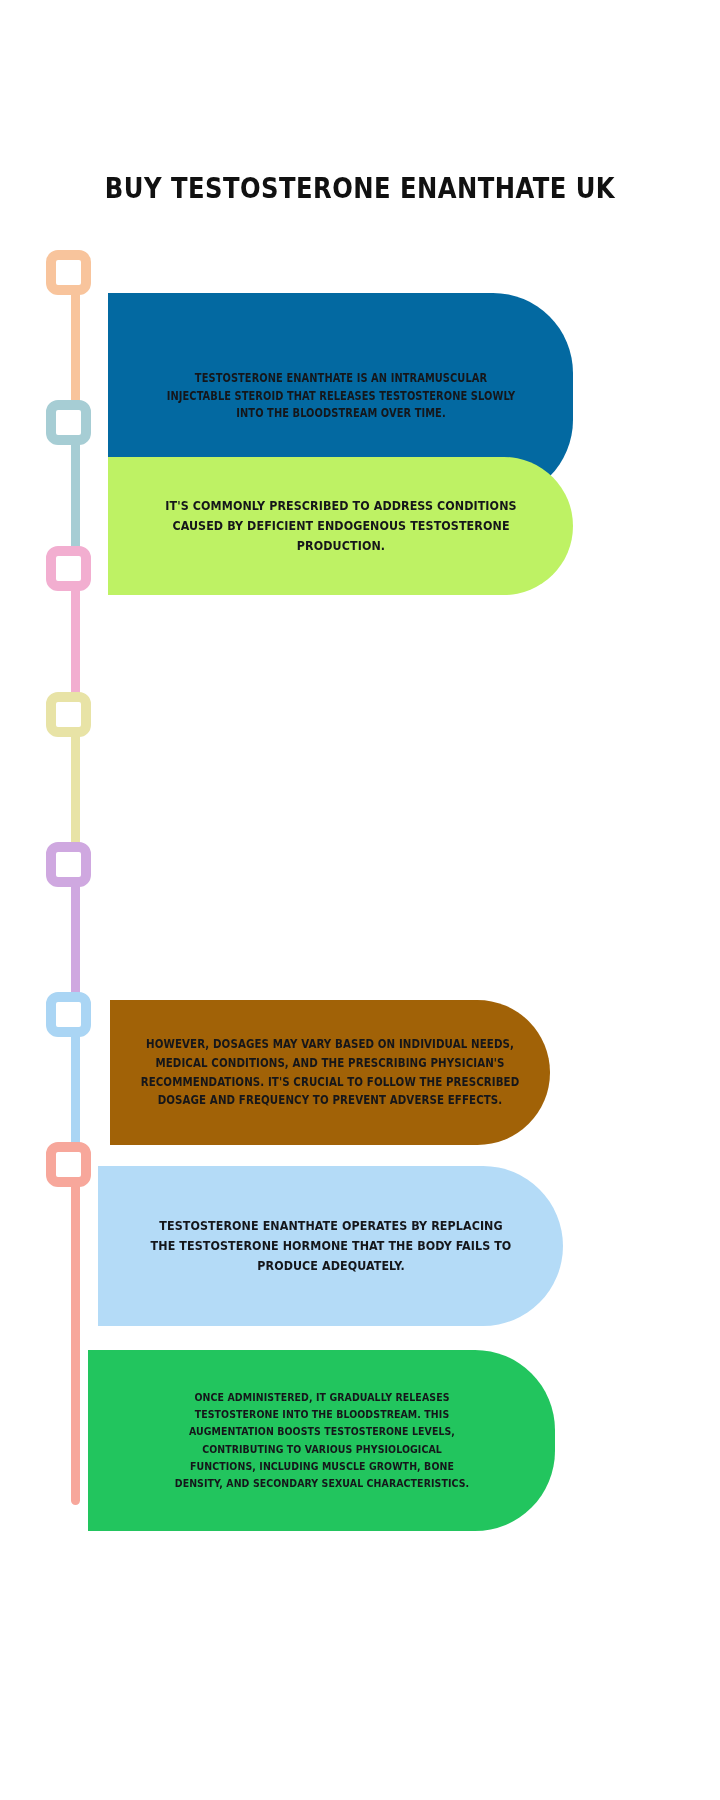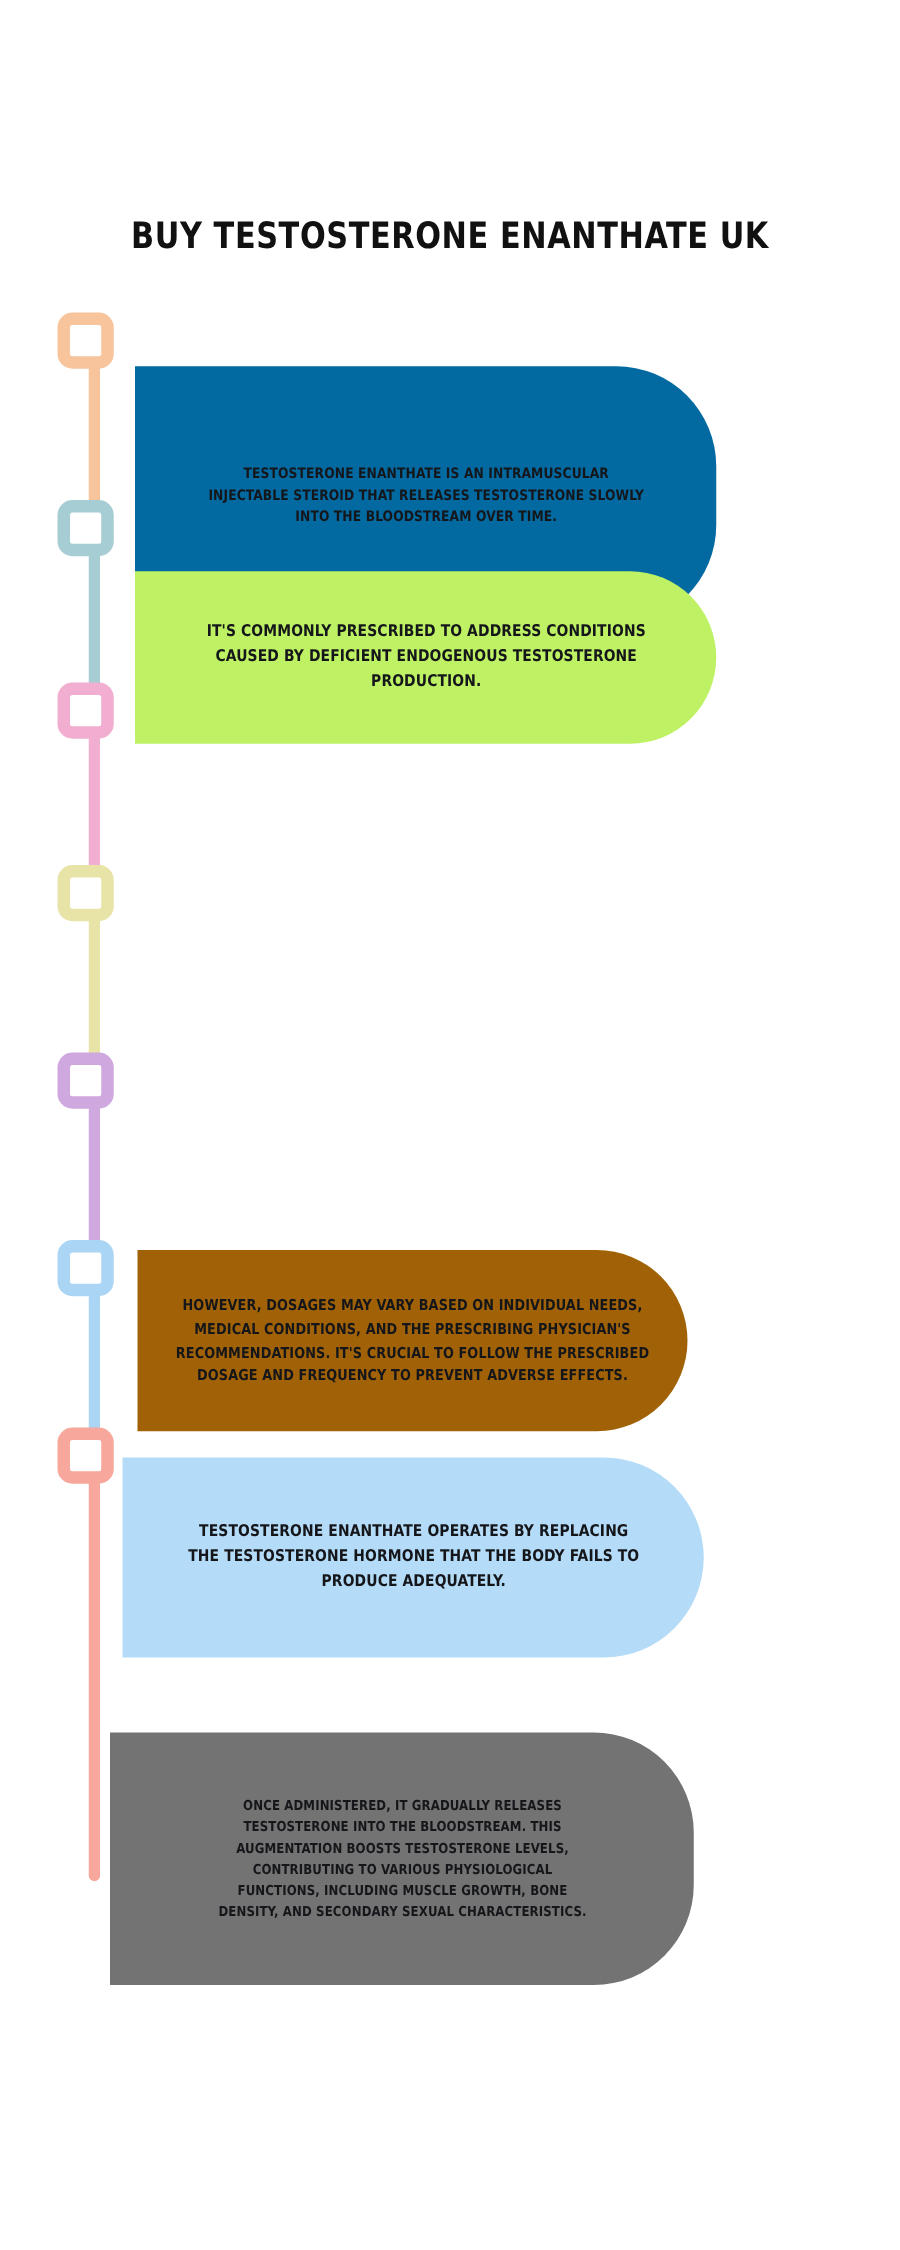--- a/index.html
+++ b/index.html
@@ -126,17 +126,17 @@
 
 
   <div class="card" style="left: 98px; top: 1000px; width: 440px; height: 145px; background: #a16207; margin-left: 12px;">
     <div class="card-text" style="width:400px; font-size:12px;">HOWEVER, DOSAGES MAY VARY BASED ON INDIVIDUAL NEEDS, MEDICAL CONDITIONS, AND THE PRESCRIBING PHYSICIAN'S RECOMMENDATIONS. IT'S CRUCIAL TO FOLLOW THE PRESCRIBED DOSAGE AND FREQUENCY TO PREVENT ADVERSE EFFECTS.</div>
   </div>
 
   <div class="card" style="left: 98px; top: 1166px; width: 465px; height: 160px; background: rgb(180, 219, 247);">
     <div class="card-text" style="width:390px; font-size:13px;">TESTOSTERONE ENANTHATE OPERATES BY REPLACING THE TESTOSTERONE HORMONE THAT THE BODY FAILS TO PRODUCE ADEQUATELY.</div>
   </div>
 
-  <div class="card" style="left: 88px; top: 1350px; width: 467px; height: 202px; background: #737373; margin-top: 36px;">
+  <div class="card" style="left: 88px; top: 1350px; width: 467px; height: 181px; background: #22c55e;">
     <div class="card-text" style="width:320px; font-size:11px;">ONCE ADMINISTERED, IT GRADUALLY RELEASES TESTOSTERONE INTO THE BLOODSTREAM. THIS AUGMENTATION BOOSTS TESTOSTERONE LEVELS, CONTRIBUTING TO VARIOUS PHYSIOLOGICAL FUNCTIONS, INCLUDING MUSCLE GROWTH, BONE DENSITY, AND SECONDARY SEXUAL CHARACTERISTICS.</div>
   </div>
 
 </div>
 
 </body></html>

